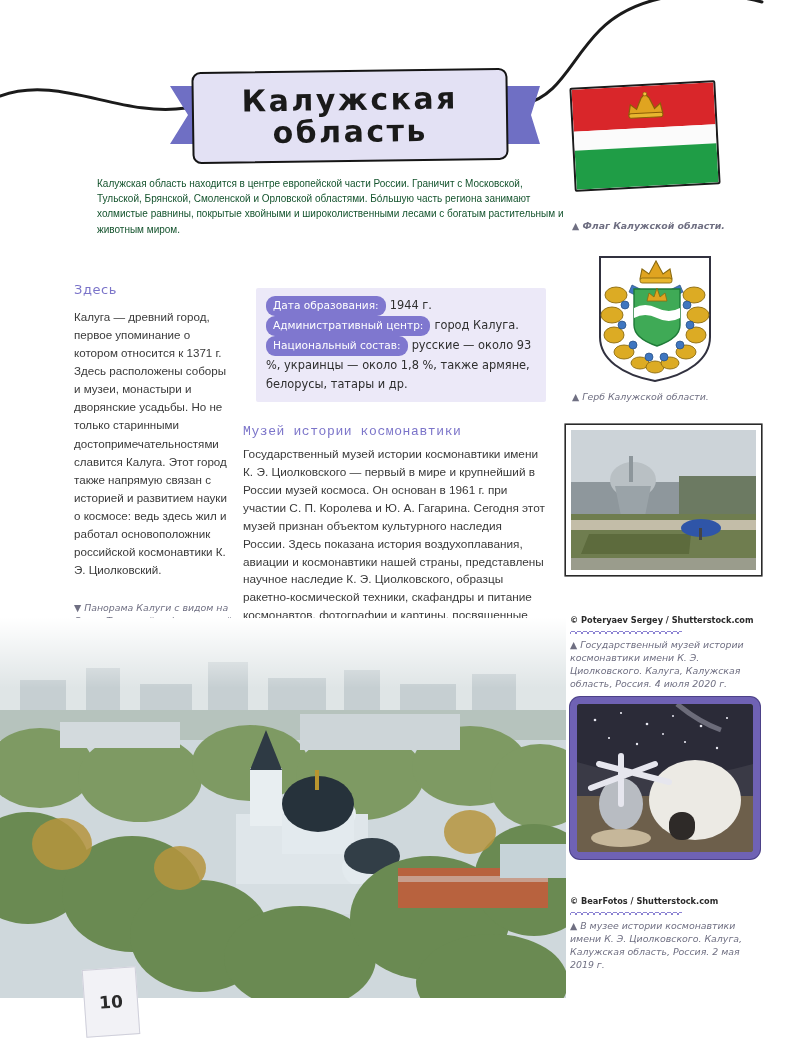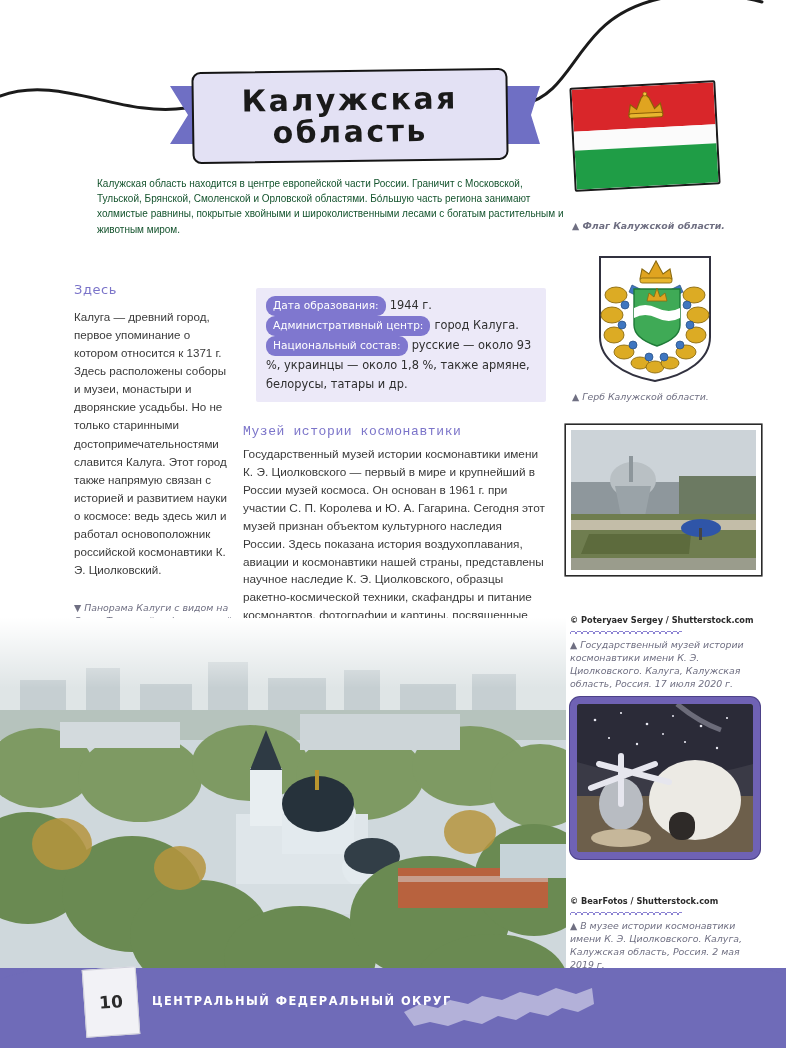--- a/index.html
+++ b/index.html
@@ -222,21 +222,21 @@
       <rect x="0" y="90" width="185" height="10" fill="#c3bda8"></rect>
       <path d="M18,104 L120,104 L118,124 L10,124 Z" fill="#5d6b3d"></path>
       <ellipse cx="130" cy="98" rx="20" ry="9" fill="#2f55a8"></ellipse>
       <rect x="128" y="98" width="3" height="12" fill="#444"></rect>
       <rect x="0" y="128" width="185" height="12" fill="#9a9c8c"></rect>
     </svg>
   </div>
   <div class="cap-museum">
     <div class="credit">© Poteryaev Sergey / Shutterstock.com</div>
     <div class="wavy"></div>
-    <div class="cap">▲ Государственный музей истории космонавтики имени К. Э. Циолковского. Калуга, Калужская область, Россия. 17 июля 2020 г.</div>
+    <div class="cap">▲ Государственный музей истории космонавтики имени К. Э. Циолковского. Калуга, Калужская область, Россия. 4 июля 2020 г.</div>
   </div>
 
   <div class="photo inside-photo">
     <svg viewBox="0 0 176 148" style="width:100%;height:100%;display:block">
       <rect width="176" height="148" fill="#3a3a46"></rect>
       <path d="M0,0 H176 V60 Q88,86 0,58 Z" fill="#2b2b38"></path>
       <g fill="#e9e9f2">
         <circle cx="18" cy="16" r="1.3"></circle>
           <circle cx="44" cy="9" r="1.1"></circle>
           <circle cx="70" cy="20" r="1.3"></circle>
@@ -320,25 +320,18 @@
         <ellipse cx="62" cy="226" rx="30" ry="26"></ellipse>
           <ellipse cx="180" cy="250" rx="26" ry="22"></ellipse>
         <ellipse cx="470" cy="214" rx="26" ry="22"></ellipse>
       </g>
       <rect x="398" y="250" width="150" height="40" fill="#b8623e"></rect>
       <rect x="398" y="258" width="150" height="6" fill="#d6d9dc" opacity=".5"></rect>
       <rect x="500" y="226" width="66" height="34" fill="#c6d3d8"></rect>
     </svg>
   </div>
 
-  <div class="footer">
-    <div class="footer-label">ЦЕНТРАЛЬНЫЙ ФЕДЕРАЛЬНЫЙ ОКРУГ</div>
-    <svg class="ru-map" viewBox="0 0 200 62">
-      <path d="M6,34 L22,26 L40,30 L52,22 L70,26 L84,18 L104,22 L122,14 L140,18 L158,10 L178,16 L194,10
-               L196,26 L180,34 L164,30 L150,38 L132,34 L118,42 L100,38 L84,46 L66,42 L50,48 L32,44 L16,48 Z" fill="#e9e9f4" opacity=".9"></path>
-    </svg>
-  </div>
 
   <div class="pagetag">
     <span>10</span>
   </div>
 
 </div>
 
 </body></html>

